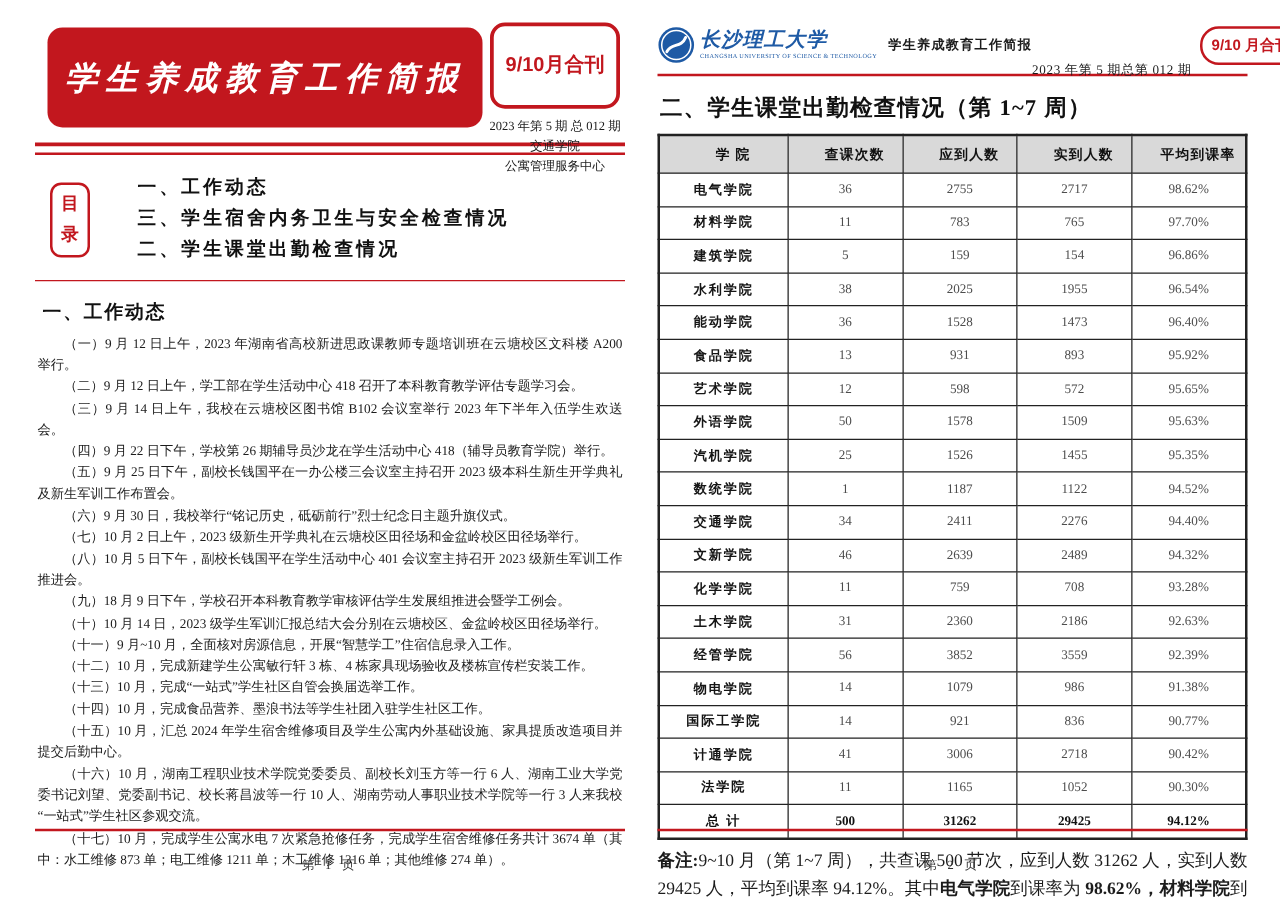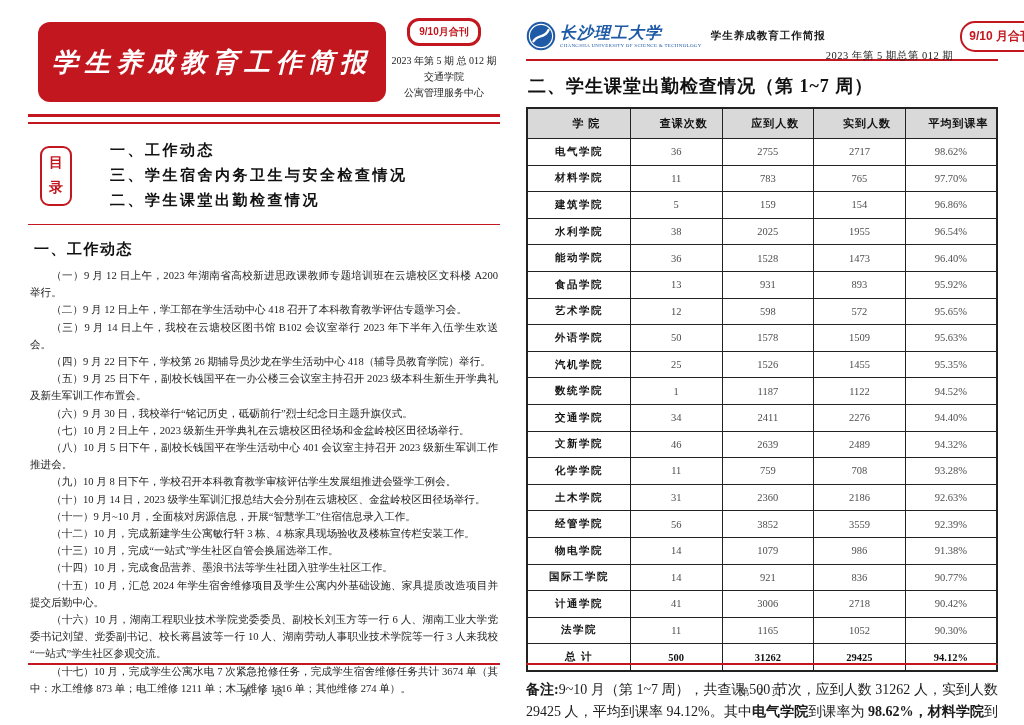--- a/index.html
+++ b/index.html
@@ -24,21 +24,21 @@
     background:var(--red);border-radius:12px;
     display:flex;align-items:center;justify-content:center;
   }
   .banner span{
     color:#fff;font-size:26px;font-weight:bold;font-style:italic;
     letter-spacing:6px;white-space:nowrap;
   }
   .head-right{position:absolute;right:0;top:2px;width:112px;text-align:center;}
   .badge1{
     display:inline-block;border:3px solid var(--red);border-radius:12px;
-    color:var(--red);font-weight:bold;font-size:10px;padding:4px 9px;
+    color:var(--red);font-weight:bold;font-size:16px;padding:21px 9px;
     font-family:"Liberation Sans",sans-serif;white-space:nowrap;
   }
   .issue-lines{margin-top:7px;font-size:10px;line-height:1.6;color:#1a1a1a;white-space:nowrap;}
   .dbl-line{margin-top:10px;height:5px;border-top:3px solid var(--red);border-bottom:2px solid var(--red);}
   .toc-row{display:flex;align-items:center;margin:14px 0 0 12px;}
   .toc-badge{
     width:28px;height:56px;border:2.5px solid var(--red);border-radius:9px;
     color:var(--red);font-weight:bold;font-size:14px;
     display:flex;flex-direction:column;align-items:center;justify-content:center;gap:7px;flex:none;
   }
@@ -117,21 +117,21 @@
 
     <div class="paras">
         <div class="para">（一）9 月 12 日上午，2023 年湖南省高校新进思政课教师专题培训班在云塘校区文科楼 A200 举行。</div>
         <div class="para">（二）9 月 12 日上午，学工部在学生活动中心 418 召开了本科教育教学评估专题学习会。</div>
         <div class="para">（三）9 月 14 日上午，我校在云塘校区图书馆 B102 会议室举行 2023 年下半年入伍学生欢送会。</div>
         <div class="para">（四）9 月 22 日下午，学校第 26 期辅导员沙龙在学生活动中心 418（辅导员教育学院）举行。</div>
         <div class="para">（五）9 月 25 日下午，副校长钱国平在一办公楼三会议室主持召开 2023 级本科生新生开学典礼及新生军训工作布置会。</div>
         <div class="para">（六）9 月 30 日，我校举行“铭记历史，砥砺前行”烈士纪念日主题升旗仪式。</div>
         <div class="para">（七）10 月 2 日上午，2023 级新生开学典礼在云塘校区田径场和金盆岭校区田径场举行。</div>
         <div class="para">（八）10 月 5 日下午，副校长钱国平在学生活动中心 401 会议室主持召开 2023 级新生军训工作推进会。</div>
-        <div class="para">（九）10 月 8 日下午，学校召开本科教育教学审核评估学生发展组推进会暨学工例会。</div>
+        <div class="para">（九）18 月 9 日下午，学校召开本科教育教学审核评估学生发展组推进会暨学工例会。</div>
         <div class="para">（十）10 月 14 日，2023 级学生军训汇报总结大会分别在云塘校区、金盆岭校区田径场举行。</div>
         <div class="para">（十一）9 月~10 月，全面核对房源信息，开展“智慧学工”住宿信息录入工作。</div>
         <div class="para">（十二）10 月，完成新建学生公寓敏行轩 3 栋、4 栋家具现场验收及楼栋宣传栏安装工作。</div>
         <div class="para">（十三）10 月，完成“一站式”学生社区自管会换届选举工作。</div>
         <div class="para">（十四）10 月，完成食品营养、墨浪书法等学生社团入驻学生社区工作。</div>
         <div class="para">（十五）10 月，汇总 2024 年学生宿舍维修项目及学生公寓内外基础设施、家具提质改造项目并提交后勤中心。</div>
         <div class="para">（十六）10 月，湖南工程职业技术学院党委委员、副校长刘玉方等一行 6 人、湖南工业大学党委书记刘望、党委副书记、校长蒋昌波等一行 10 人、湖南劳动人事职业技术学院等一行 3 人来我校 “一站式”学生社区参观交流。</div>
         <div class="para">（十七）10 月，完成学生公寓水电 7 次紧急抢修任务，完成学生宿舍维修任务共计 3674 单（其中：水工维修 873 单；电工维修 1211 单；木工维修 1316 单；其他维修 274 单）。</div>
       </div>
 

